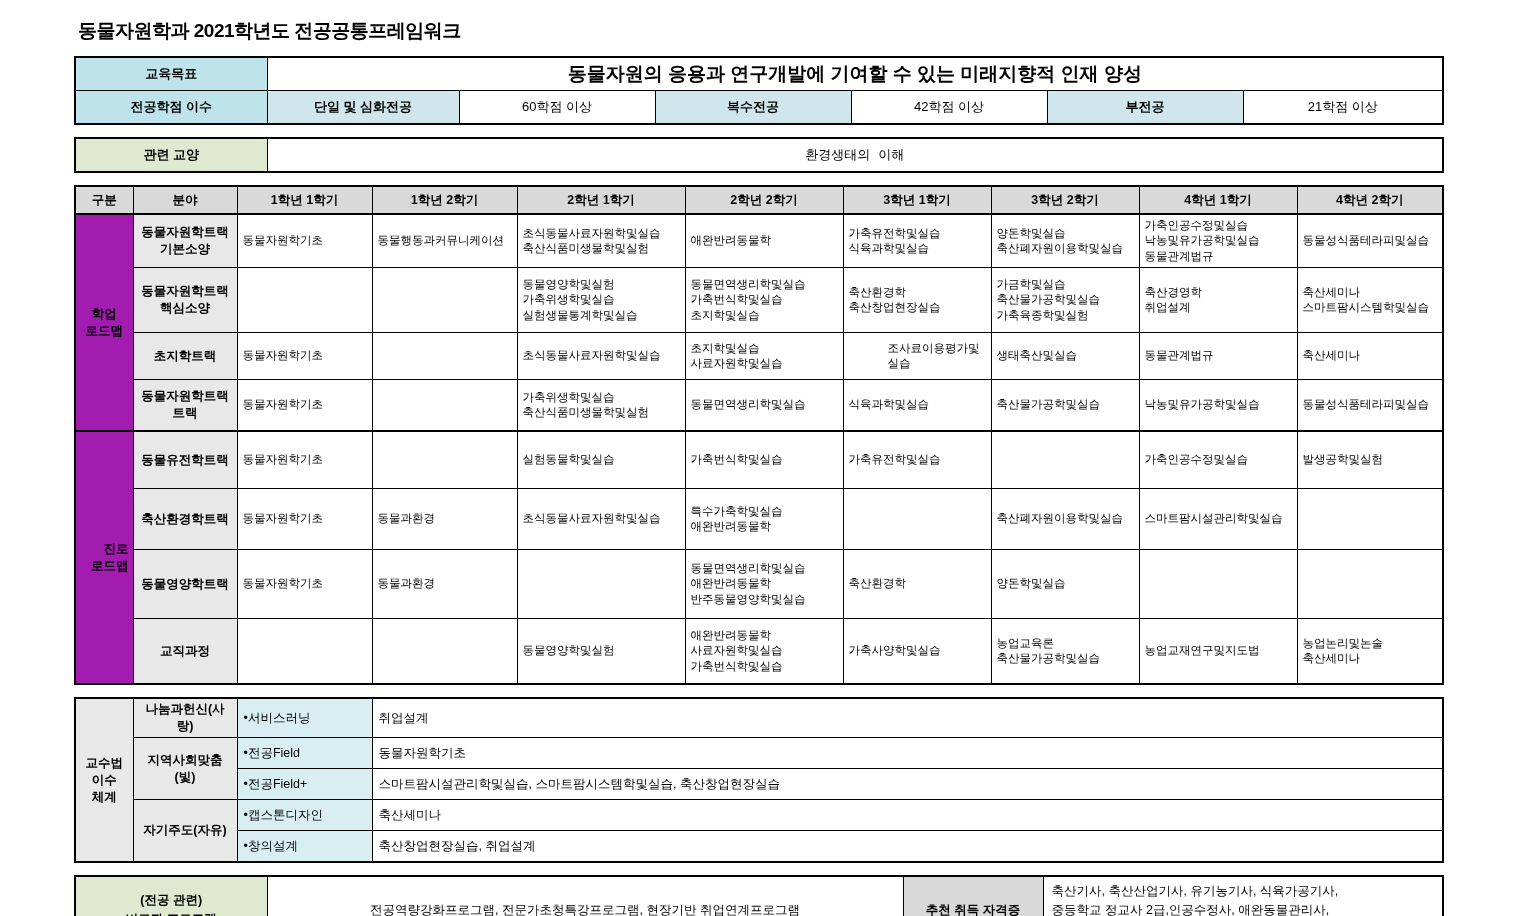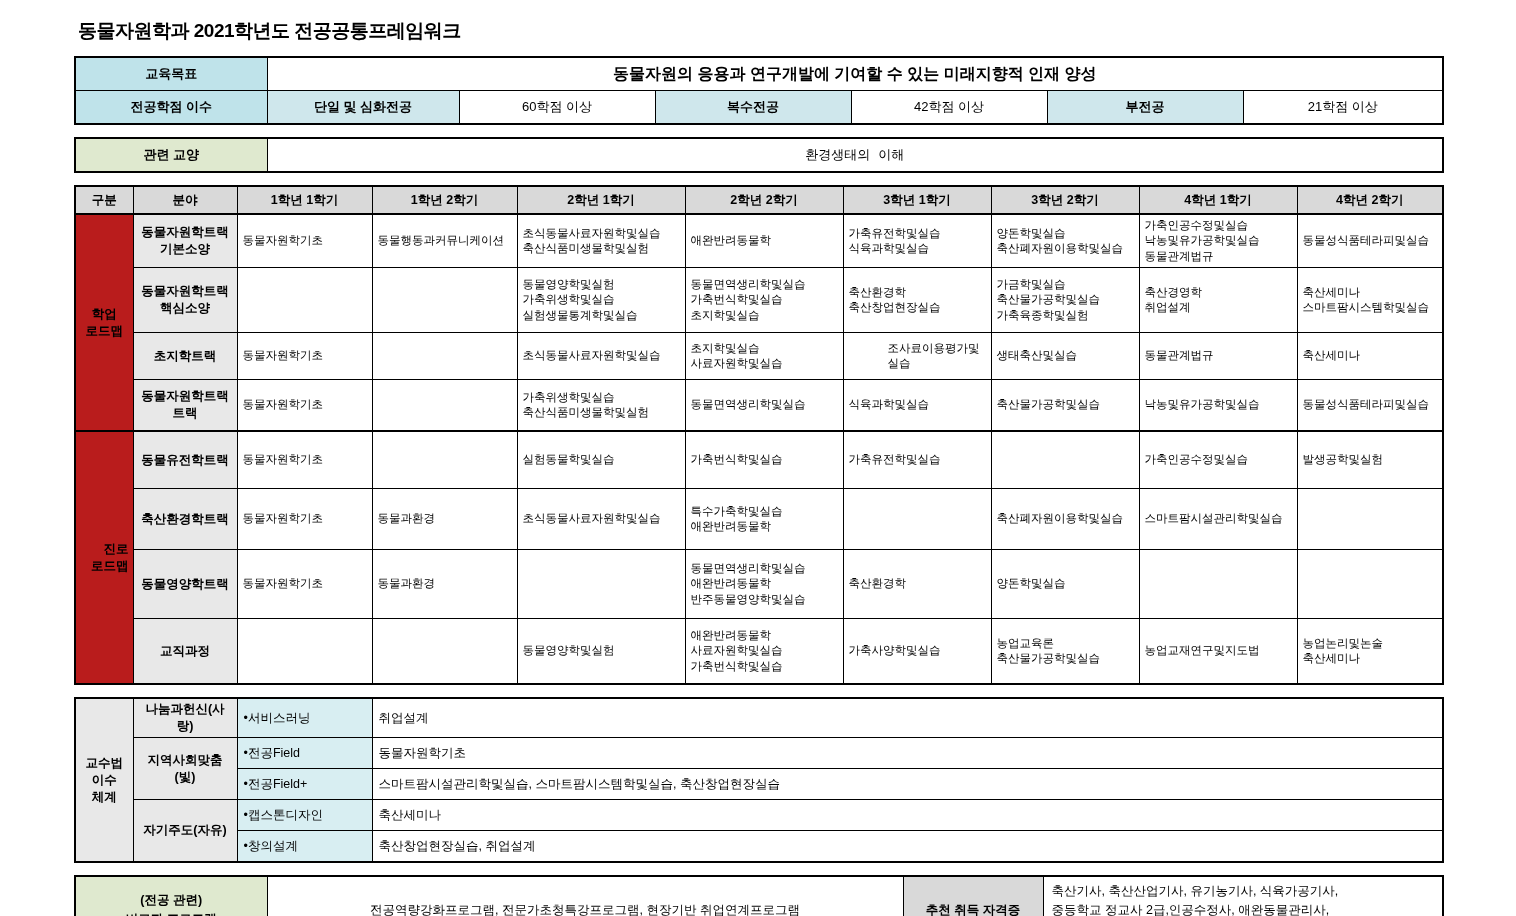--- a/index.html
+++ b/index.html
@@ -14,35 +14,35 @@
   .title{font-size:19px;font-weight:bold;letter-spacing:-0.5px;margin:0 0 12px 4px;}
 
   table{border-collapse:collapse;table-layout:fixed;}
   td,th{border:1px solid #000;padding:2px 4px;font-size:12.5px;vertical-align:middle;}
 
   
   .tbl-top{width:1368px;border:2px solid #000;margin-bottom:0;}
   .tbl-top td{height:28px;}
   .lbl-blue{background:#bfe3ea;text-align:center;font-weight:bold;font-size:13px;}
   .lbl-green{background:#dfe9cf;text-align:center;font-weight:bold;font-size:13px;}
-  .goal-text{text-align:center;font-weight:bold;font-size:16px;}
+  .goal-text{text-align:center;font-weight:bold;font-size:19px;}
   .sub-blue{background:#cfe7ec;text-align:center;font-size:13px;font-weight:bold;}
   .val-c{text-align:center;font-size:13px;}
 
   .gap{height:12px;}
 
   .tbl-lib{width:1368px;border:2px solid #000;}
   .tbl-lib td{height:28px;}
   .lib-text{text-align:center;font-size:13px;font-family:Liberation Mono, monospace;}
 
   
   .tbl-main{width:1368px;border:2px solid #000;}
   .tbl-main th{background:#d9d9d9;text-align:center;font-weight:bold;font-size:12.5px;height:22px;}
   .tbl-main td{height:22px;}
-  .grp{background:#b91c1c;text-align:center;font-weight:bold;font-size:12.5px;}
+  .grp{background:#a21caf;text-align:center;font-weight:bold;font-size:12.5px;}
   .area{background:#e8e8e8;text-align:center;font-weight:bold;font-size:12.5px;}
   .cell{font-size:11.5px;line-height:1.32;padding:3px 5px;vertical-align:middle;}
   .thick-top td{border-top:2px solid #000;}
 
   
   .tbl-teach{width:1368px;border:2px solid #000;}
   .tbl-teach td{height:26px;font-size:12.5px;}
   .teach-grp{background:#e8e8e8;text-align:center;font-weight:bold;}
   .teach-area{background:#e8e8e8;text-align:center;font-weight:bold;font-size:12px;}
   .teach-key{background:#d8eef2;font-size:12px;padding-left:6px;}

